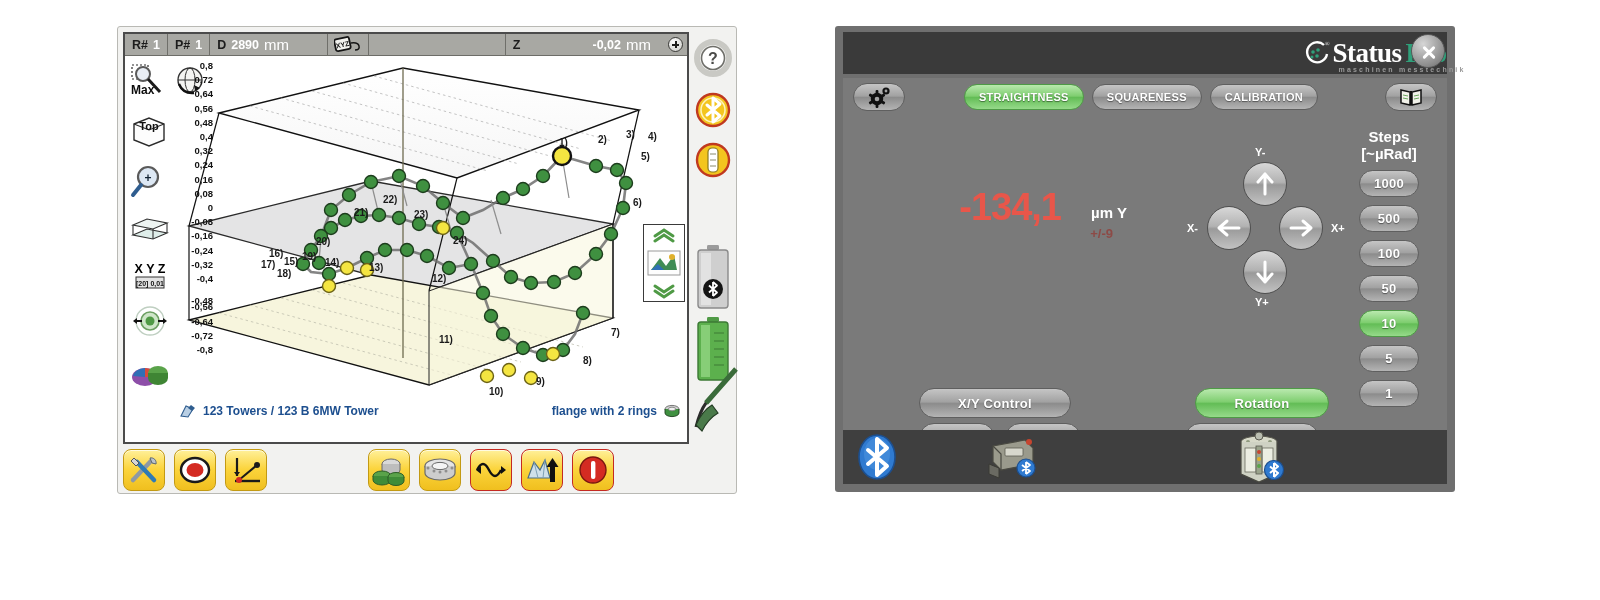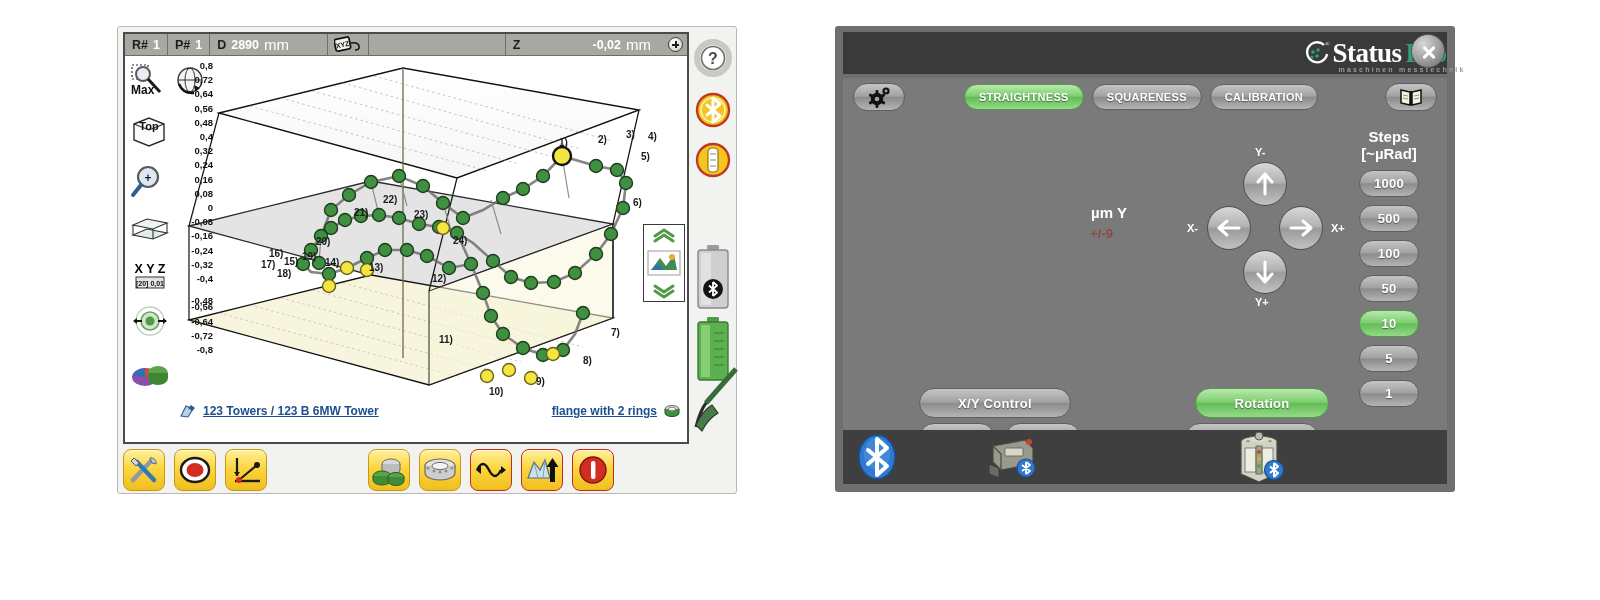--- a/index.html
+++ b/index.html
@@ -75,21 +75,21 @@
     position: absolute; right: 2px;
     font-size: 9.5px; color: #111; font-weight: 600;
     font-family: "Liberation Sans", sans-serif;
     white-space: nowrap;
   }
   
   #plot-status {
     position: absolute; left: 2px; bottom: 2px; right: 2px; height: 20px;
     display: flex; align-items: center; justify-content: space-between;
     padding: 0 6px;
-    font-size: 12px; color: #1d4f8f; font-weight: 600; text-decoration: underline;
+    font-size: 12px; color: #1d4f8f; font-weight: 600;
   }
   #plot-status .left-grp, #plot-status .right-grp {
     display: flex; align-items: center; gap: 6px;
   }
 
   
   #right-rail {
     position: absolute; left: 576px; top: 6px; width: 42px; height: 410px;
   }
   .rr-icon { position: absolute; width: 38px; height: 38px; }
@@ -760,20 +760,21 @@
               <line x1="15" y1="13" x2="20" y2="12"></line>
           </g>
         </svg>
       </div>
     </div>
 
     <div id="rp-body">
 
       <div id="readouts">
         <div class="ro-row">
+          <span class="ro-main">-134,1</span>
           <span class="ro-unit">µm Y</span>
           <span class="ro-tol">+/-9</span>
         </div>
       </div>
 
       <div id="dpad">
         <div class="dlabel" style="left:74px; top:0px">Y-</div>
         <div class="dbtn" style="left:62px; top:16px">
           <svg width="22" height="26" viewBox="0 0 22 26">
               <path d="M11 3 L11 23 M11 3 L4 11 M11 3 L18 11" stroke="#fff" stroke-width="3" fill="none" stroke-linecap="round" stroke-linejoin="round"></path>

